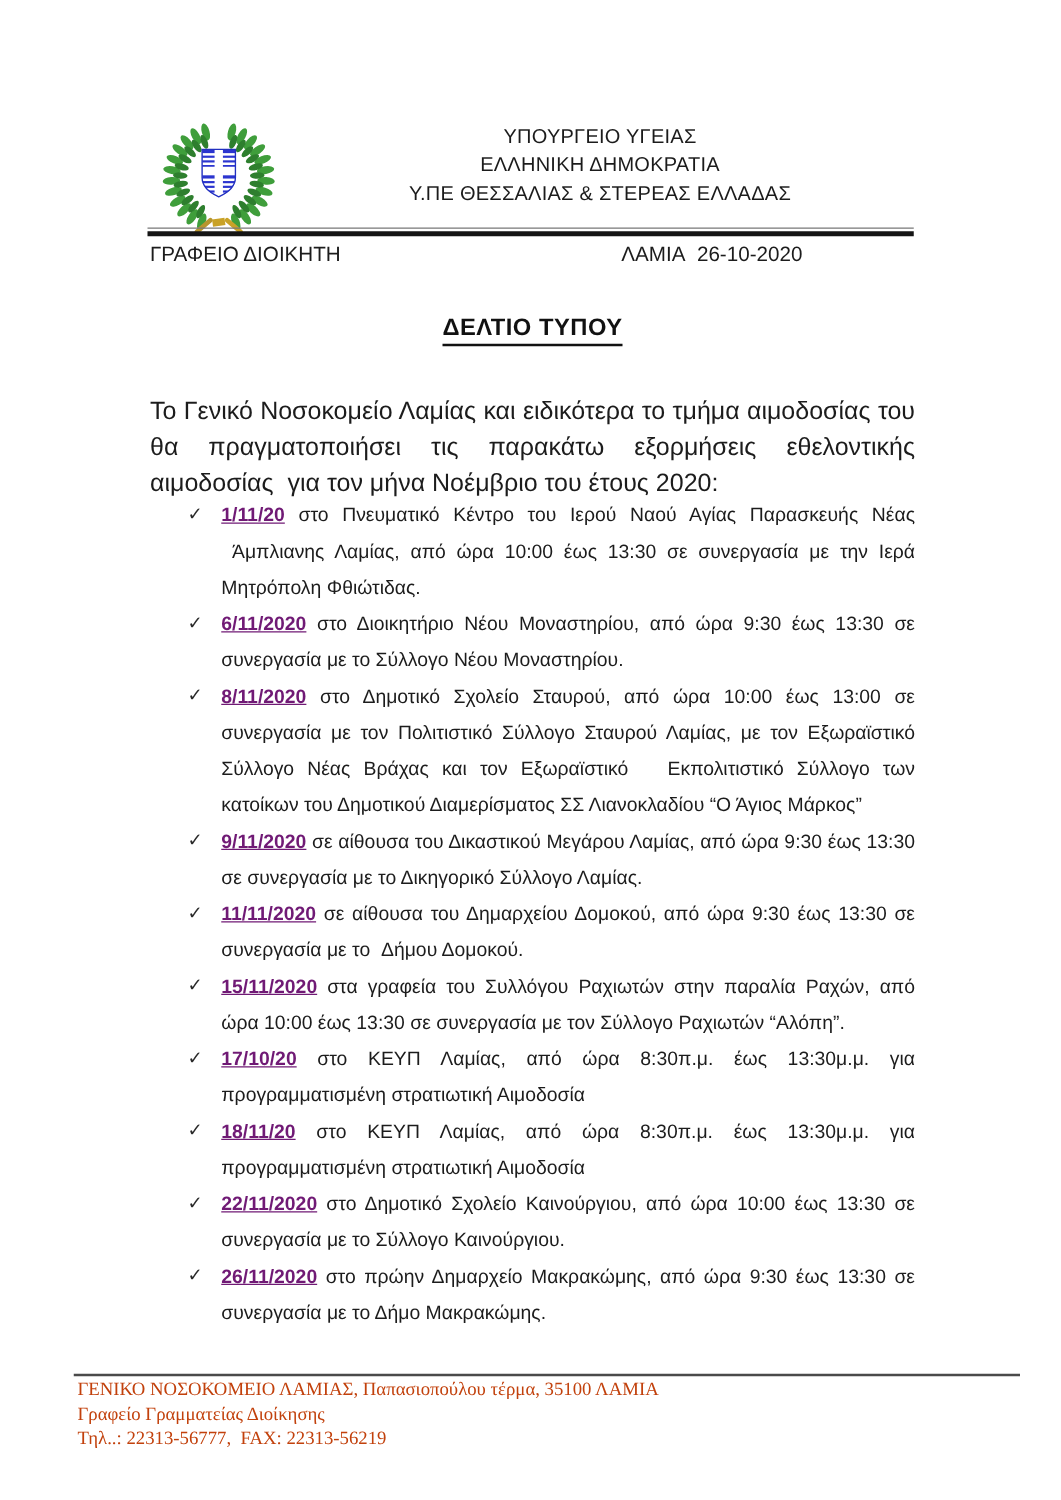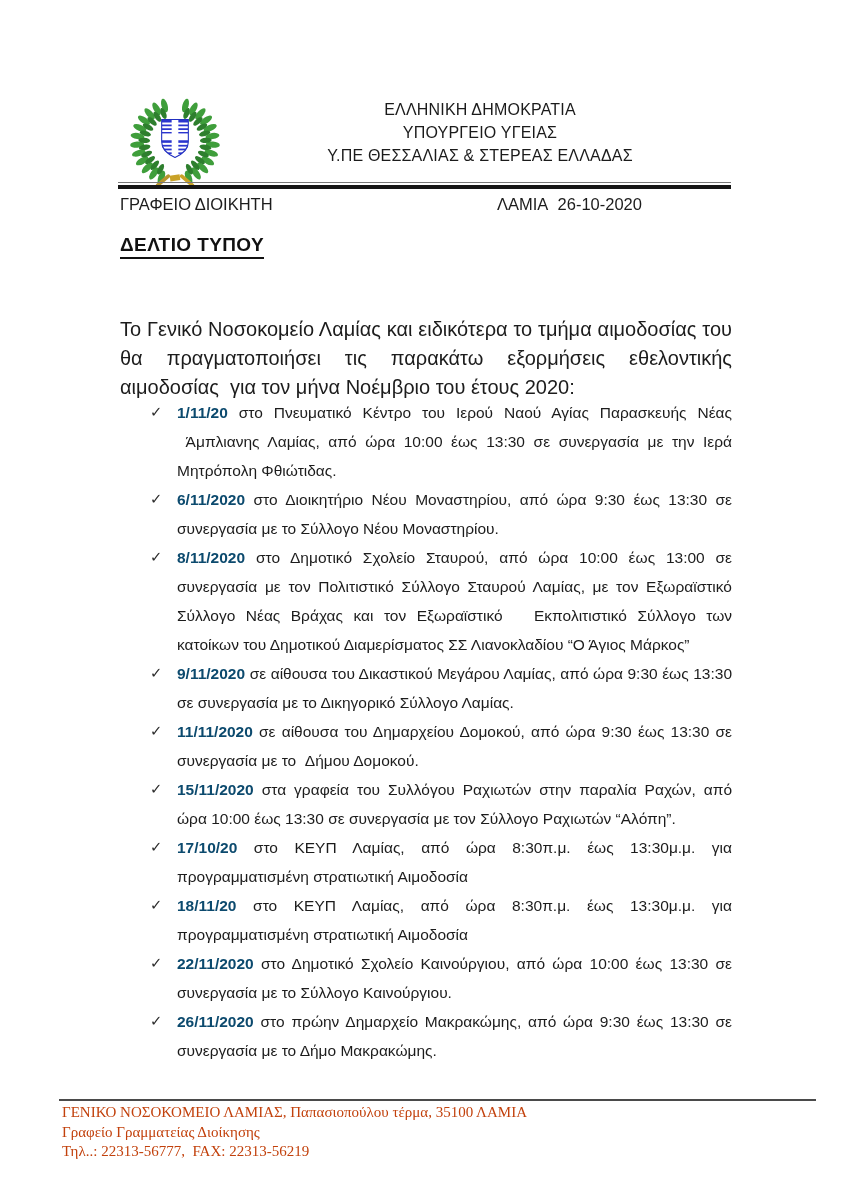--- a/index.html
+++ b/index.html
@@ -18,41 +18,41 @@
     position:absolute;left:235px;top:99px;width:490px;
     text-align:center;font-size:16px;line-height:22.8px;color:#1b1b1b;
     letter-spacing:.2px;
   }
   .header-rule{position:absolute;left:118px;top:182px;width:613px;border-top:1.5px solid #787878;}
   .header-rule-thick{height:4.5px;background:#151515;margin-top:1.5px;}
   .office-row{position:absolute;left:120px;top:195px;width:612px;height:24px;font-weight:normal;font-size:16.5px;}
   .office-left{position:absolute;left:0;top:0;}
   .office-right{position:absolute;left:377px;top:0;}
   
-  .title-wrap{position:absolute;left:120px;top:234px;width:612px;text-align:left;text-decoration:underline;}
+  .title-wrap{position:absolute;left:120px;top:252px;width:612px;text-align:center;text-decoration:underline;}
   .title-text{
     display:inline-block;font-weight:bold;font-size:19px;letter-spacing:.4px;
     border-bottom:2px solid #111;padding-bottom:1px;color:#111;
   }
   .intro{
     position:absolute;left:120px;top:295px;width:612px;
     font-size:20px;line-height:29px;text-align:justify;
   }
   .events{
     position:absolute;left:120px;top:398px;width:612px;
     list-style:none;margin:0;padding:0;
     font-size:15.5px;line-height:29px;
   }
   .event{display:flex;align-items:flex-start;}
   .check{
     flex:0 0 27px;margin-left:30px;
     font-size:14.5px;color:#2a2a2a;
   }
   .etext{flex:1;text-align:justify;}
-  .etext b{color:#0c4a6e;}
+  .etext b{color:#701a75;text-decoration:underline;}
   
   .footer{
     position:absolute;left:59px;top:1099px;width:757px;
     font-family:"Liberation Serif", serif;font-size:15px;line-height:19.5px;color:#c2410c;
   }
   .footer-rule{height:2px;background:#4a4a4a;margin-bottom:2px;}
   .footer div{padding-left:3px;}
 </style>
 </head>
 <body>
@@ -110,22 +110,22 @@
       <rect x="44" y="65.5" width="32" height="2.4" fill="#ffffff"></rect>
       <rect x="44" y="70" width="32" height="2.4" fill="#ffffff"></rect>
       <rect x="44" y="74.5" width="32" height="2.4" fill="#ffffff"></rect>
       <rect x="44" y="49.7" width="32" height="8.2" fill="#ffffff"></rect>
       <rect x="56" y="33" width="8" height="46" fill="#ffffff"></rect>
     </g>
     <path d="M44,33 H76 V60 C76,69.5 69,74.5 60,78.5 C51,74.5 44,69.5 44,60 Z" fill="none" stroke="#2230c0" stroke-width="1.3"></path>
   </svg>
 
   <div class="header-text">
+    <div>ΥΠΟΥΡΓΕΙΟ ΥΓΕΙΑΣ</div>
     <div>ΕΛΛΗΝΙΚΗ ΔΗΜΟΚΡΑΤΙΑ</div>
-    <div>ΥΠΟΥΡΓΕΙΟ ΥΓΕΙΑΣ</div>
     <div>Υ.ΠΕ ΘΕΣΣΑΛΙΑΣ &amp; ΣΤΕΡΕΑΣ ΕΛΛΑΔΑΣ</div>
   </div>
 
   <div class="header-rule">
     <div class="header-rule-thick"></div>
   </div>
 
   <div class="office-row">
     <span class="office-left">ΓΡΑΦΕΙΟ ΔΙΟΙΚΗΤΗ</span>
     <span class="office-right">ΛΑΜΙΑ&nbsp; 26-10-2020</span>

